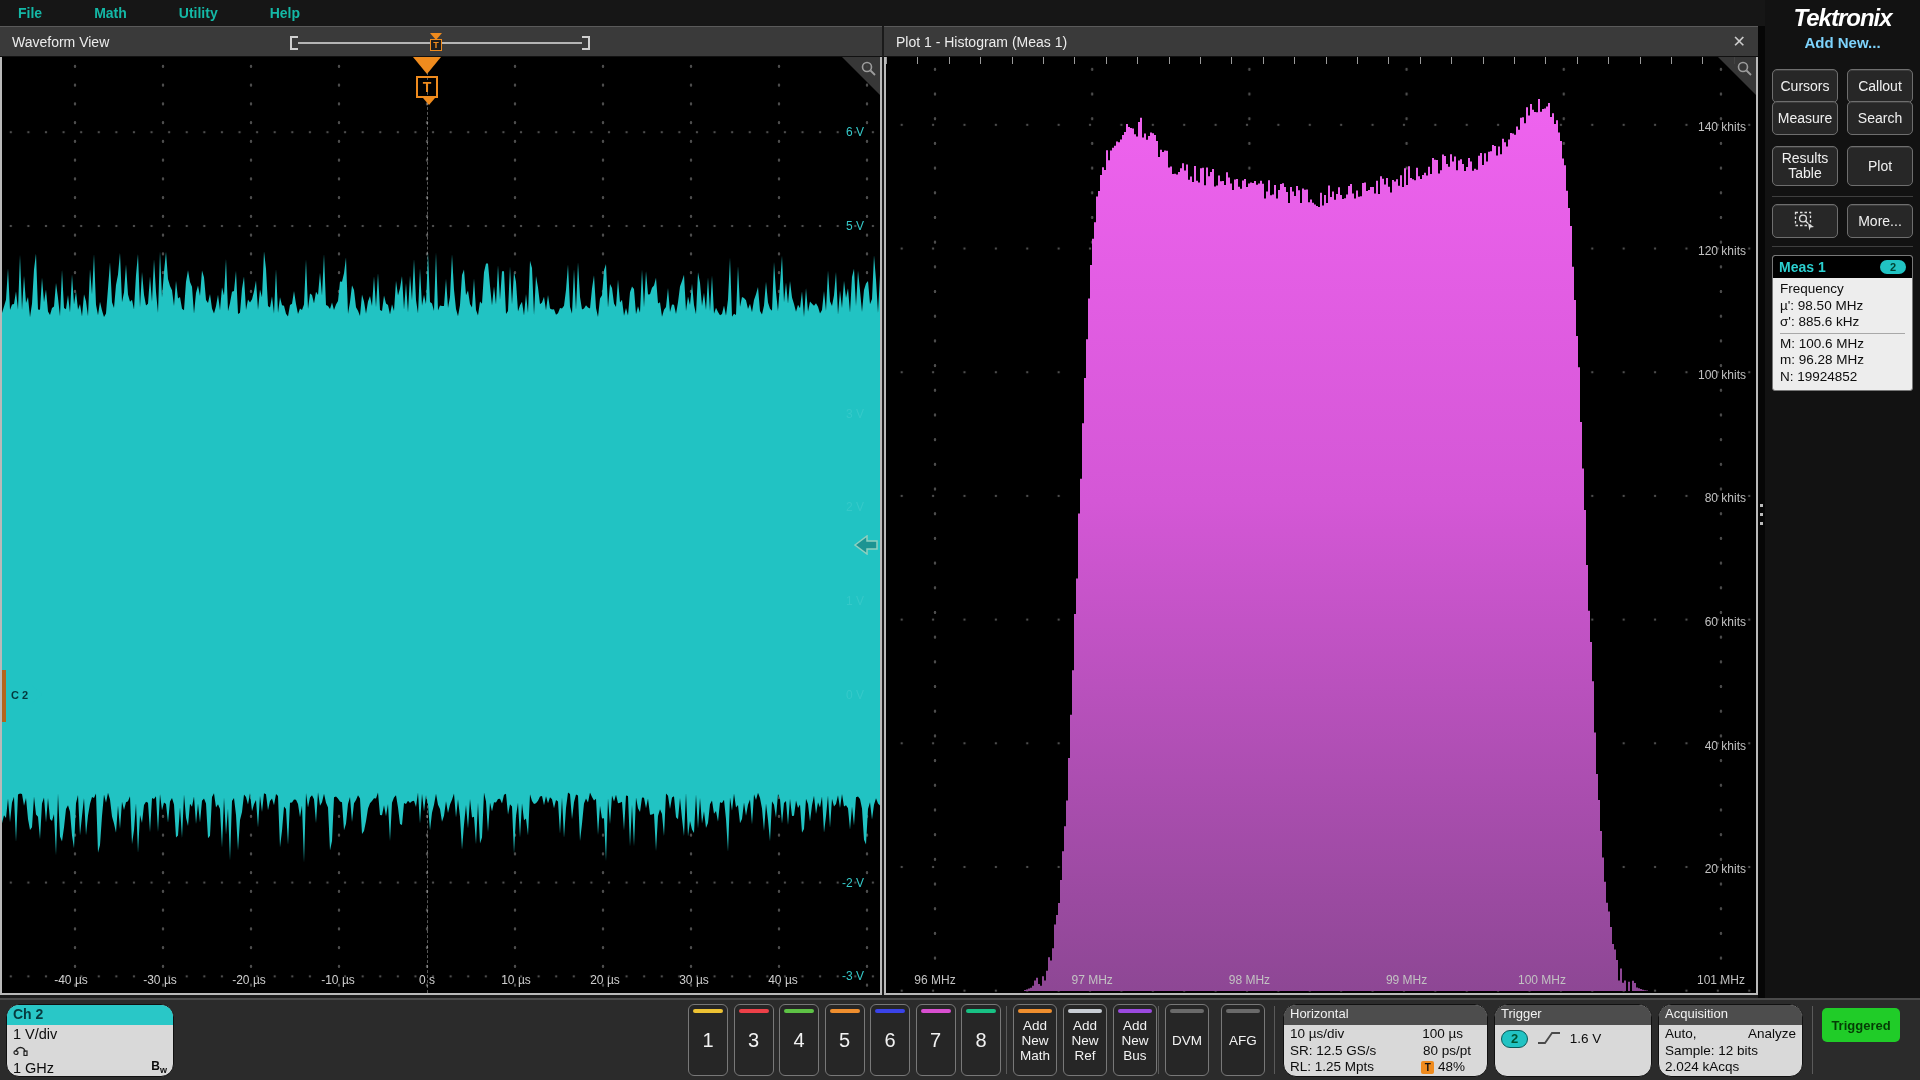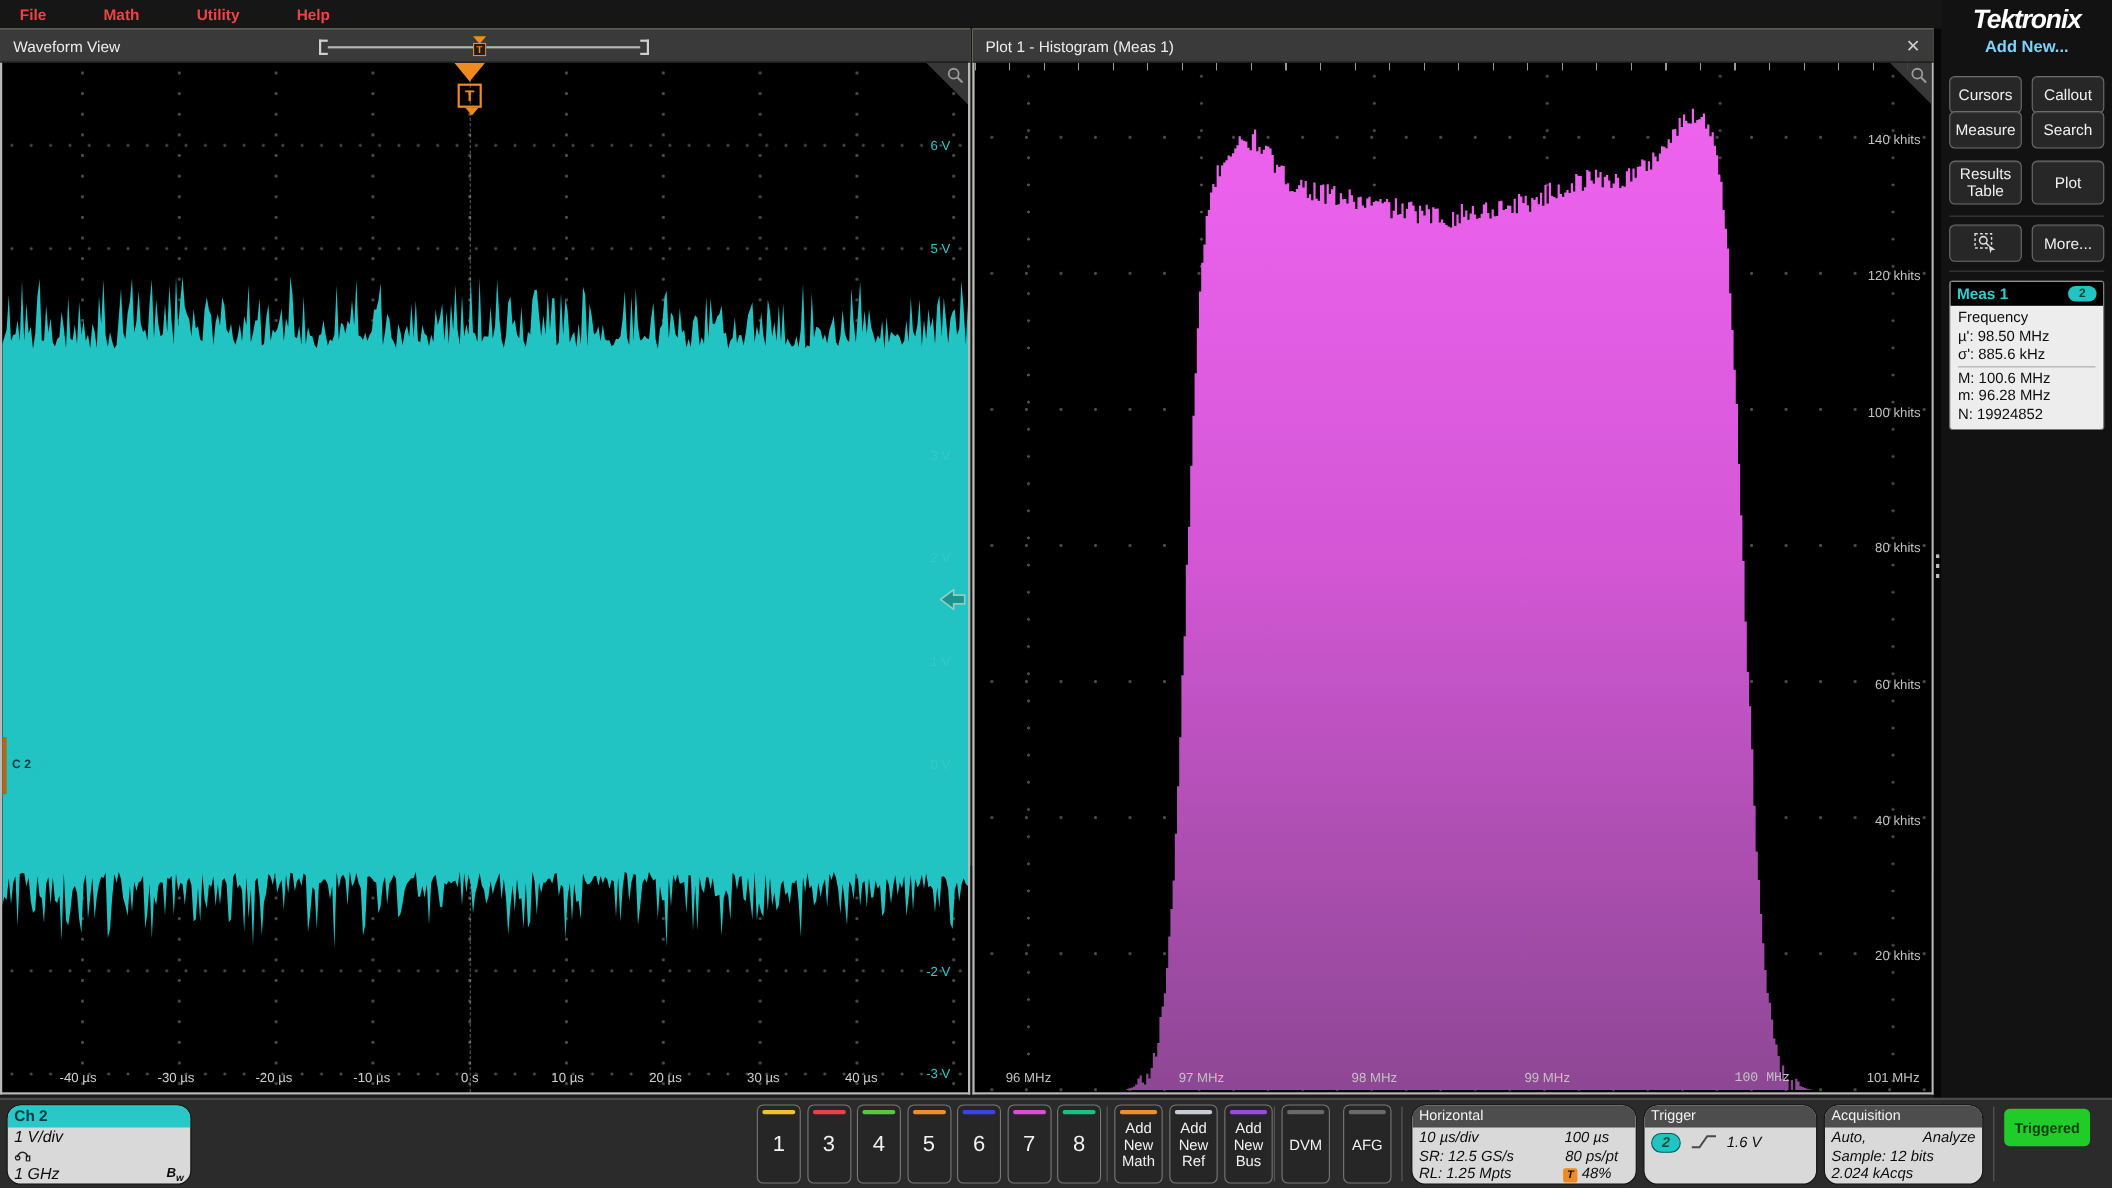--- a/index.html
+++ b/index.html
@@ -2,21 +2,21 @@
 <html><head>
 <meta charset="utf-8">
 <style>
   html,body{margin:0;padding:0;background:#000;}
   *{box-sizing:border-box;font-family:"Liberation Sans",sans-serif;}
   #app{position:relative;width:1920px;height:1080px;background:#1a1a1a;overflow:hidden;}
 
   
   #menubar{position:absolute;left:0;top:0;width:1765px;height:26px;background:#161616;
            display:flex;align-items:center;gap:52px;padding-left:18px;}
-  #menubar .mitem{color:#ef4444;font-size:14px;font-weight:700;cursor:default;}
+  #menubar .mitem{color:#14b8a6;font-size:14px;font-weight:700;cursor:default;}
 
   
   .panel{position:absolute;top:26px;height:761px;background:#fef9c3;padding-left:16px;}
   #wave-panel{left:0;width:882px;}
   #hist-panel{left:884px;width:874px;}
   .phead{position:absolute;left:0;top:0;right:0;height:31px;background:#3a3a3a;
          border-top:1px solid #5a5a5a;border-bottom:1px solid #111;
          color:#ececec;font-size:14px;display:flex;align-items:center;padding:0 12px;}
   .plot{position:absolute;left:0;top:31px;width:100%;height:938px;background:#000;
         border:2px solid #b9b9b9;border-top:none;overflow:hidden;}
@@ -92,21 +92,21 @@
               border-radius:8px;font-size:11px;font-weight:700;text-align:center;line-height:14px;}
   #meas-body{padding:3px 7px 5px;color:#0d0d0d;font-size:13.5px;line-height:16.5px;}
   #meas-body .sep{border-top:1px solid #a8a8a8;margin:2px 0;}
 
   
   #bottombar{position:absolute;left:0;top:998px;width:1920px;height:82px;background:#2b2b2b;
              border-top:2px solid #4a4a4a;}
   .card{position:absolute;top:4px;height:73px;background:#d9d9d9;border-radius:13px;overflow:hidden;
         border:1px solid #111;}
   .card .chead{height:20px;background:#4d4d4d;color:#f2f2f2;font-size:13px;padding:1px 6px 0;}
-  .card .cbody{padding:1px 6px;color:#0c0c0c;font-size:13.5px;line-height:16.5px;font-style:italic;}
+  .card .cbody{padding:1px 6px;color:#0c0c0c;font-size:13.5px;line-height:16.5px;}
   .crow{display:flex;justify-content:space-between;align-items:center;}
 
   #ch2-card{left:6px;width:168px;}
   #ch2-card .chead{background:#29c7c7;color:#063a3e;font-weight:700;font-size:14px;}
   #ch2-card .cbody{font-size:14.5px;line-height:17px;}
   .bw{font-size:12px;font-weight:700;}
   .bw sub{font-size:9px;}
 
   #chbtns{position:absolute;left:688px;top:4px;display:flex;gap:5.5px;}
   .chbtn{width:40px;height:72px;background:#262626;border:1.5px solid #787878;border-radius:6px;
@@ -228,21 +228,21 @@
           <span class="axis-label ylab-hist" style="top: 441.2px;">80 khits</span>
           <span class="axis-label ylab-hist" style="top: 564.9px;">60 khits</span>
           <span class="axis-label ylab-hist" style="top: 688.6px;">40 khits</span>
           <span class="axis-label ylab-hist" style="top: 812.3px;">20 khits</span>
         </div>
       <div id="hist-xlabels">
           <span class="axis-label xlab-hist" style="left: 49px;">96 MHz</span>
           <span class="axis-label xlab-hist" style="left: 206.2px;">97 MHz</span>
           <span class="axis-label xlab-hist" style="left: 363.4px;">98 MHz</span>
           <span class="axis-label xlab-hist" style="left: 520.6px;">99 MHz</span>
-          <span class="axis-label xlab-hist" style="left: 716px; font-family: Liberation Mono, monospace;">100 MHz</span>
+          <span class="axis-label xlab-hist" style="left: 656px;">100 MHz</span>
           <span class="axis-label xlab-hist" style="left: 835px;">101 MHz</span>
         </div>
       <div class="zoom-corner">
         <svg width="17" height="17" viewBox="0 0 17 17">
           <circle cx="7" cy="7" r="4.5" fill="none" stroke="#aaa" stroke-width="1.6"></circle>
           <line x1="10.5" y1="10.5" x2="15" y2="15" stroke="#aaa" stroke-width="1.8"></line>
         </svg>
       </div>
     </div>
   </div>

